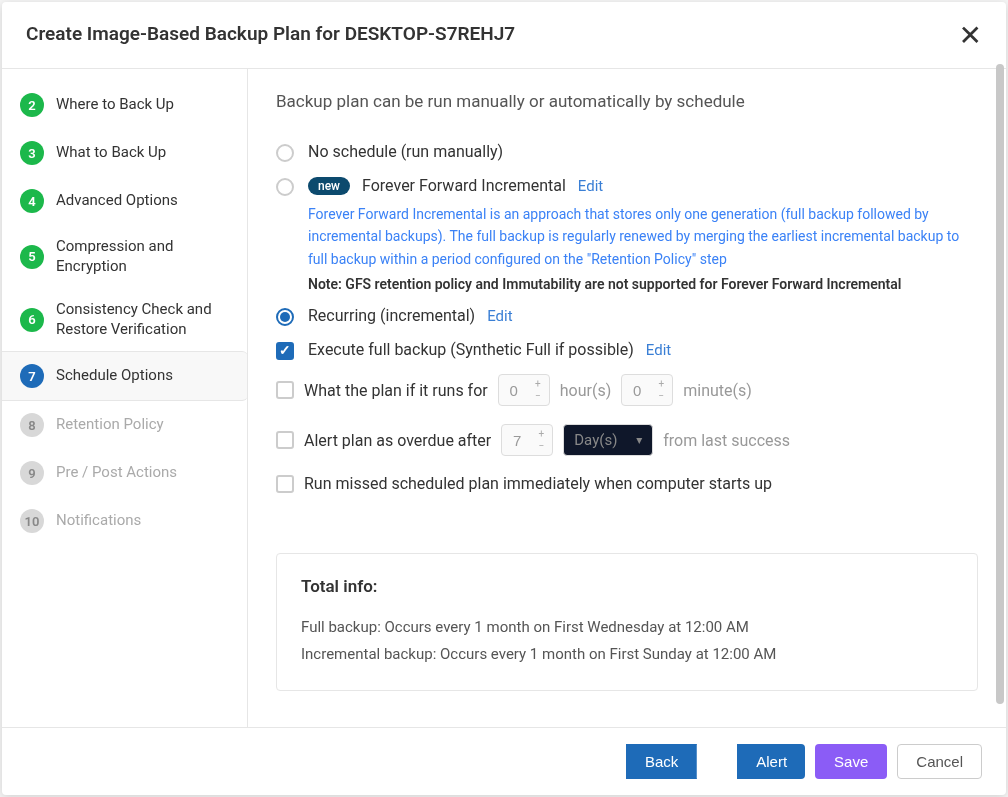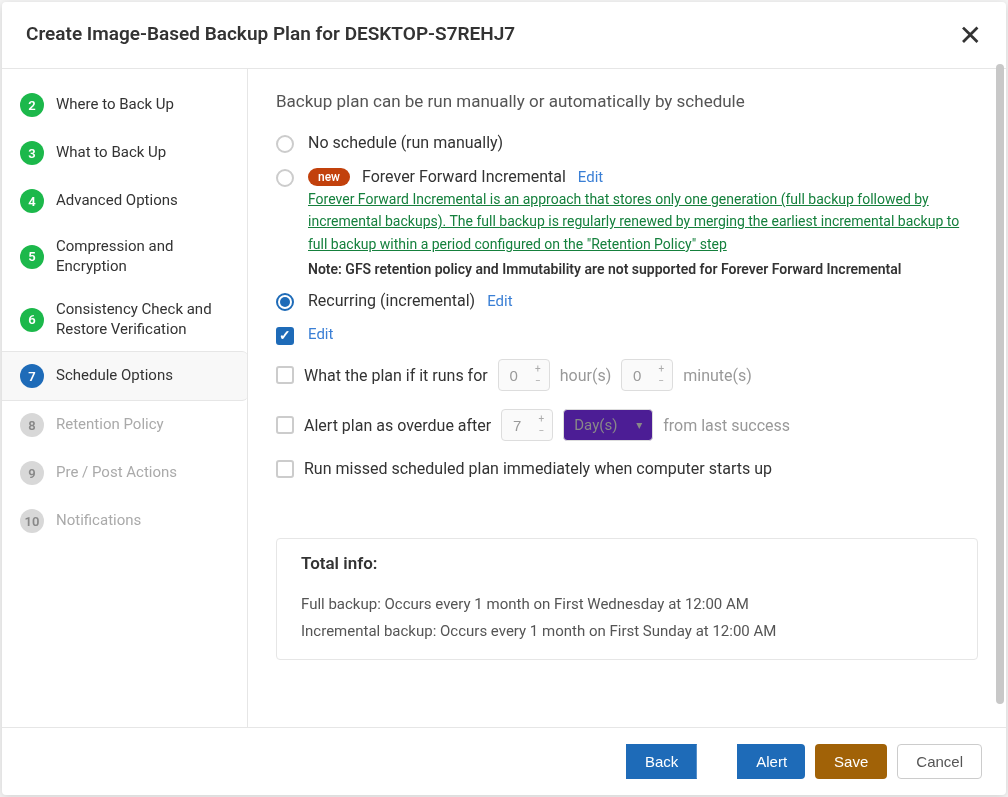--- a/index.html
+++ b/index.html
@@ -12,55 +12,55 @@
 .sidebar { width: 246px; border-right: 1px solid #e6e6e6; padding: 12px 0; overflow-y: auto; }
 .step { display: flex; align-items: center; gap: 12px; padding: 12px 18px; cursor: pointer; font-size: 15px; color: #333; }
 .step.active { background: #f8f8f8; border: 1px solid #e6e6e6; border-left: none; border-right: none; border-radius: 0 6px 6px 0; margin-right: -1px; position: relative; }
 .step.disabled { color: #aaa; cursor: default; }
 .step-num { width: 24px; height: 24px; border-radius: 50%; display: flex; align-items: center; justify-content: center; font-size: 13px; font-weight: 600; flex-shrink: 0; color: #fff; }
 .step-num.done { background: #1cb84b; }
 .step-num.current { background: #1e6bb8; }
 .step-num.pending { background: #d8d8d8; color: #888; }
 .step-label { line-height: 1.3; }
 .content { flex: 1; padding: 22px 28px 0 28px; overflow-y: auto; position: relative; }
-.content-title { font-size: 17px; color: #555; margin-bottom: 22px; }
+.content-title { font-size: 17px; color: #555; margin-bottom: 31px; }
 .option-row { display: flex; align-items: flex-start; gap: 14px; margin-bottom: 14px; }
 .radio { width: 18px; height: 18px; border: 2px solid #ccc; border-radius: 50%; flex-shrink: 0; margin-top: 2px; cursor: pointer; position: relative; }
 .radio.selected { border-color: #1e6bb8; }
 .radio.selected::after { content: ''; position: absolute; top: 2px; left: 2px; width: 10px; height: 10px; background: #1e6bb8; border-radius: 50%; }
 .checkbox { width: 18px; height: 18px; border: 2px solid #ccc; border-radius: 3px; flex-shrink: 0; margin-top: 2px; cursor: pointer; position: relative; }
 .checkbox.checked { background: #1e6bb8; border-color: #1e6bb8; }
 .checkbox.checked::after { content: '✓'; position: absolute; top: -2px; left: 1px; color: #fff; font-size: 14px; font-weight: bold; }
 .opt-body { flex: 1; }
 .opt-label-row { display: flex; align-items: center; gap: 12px; flex-wrap: wrap; }
 .opt-label { font-size: 16px; color: #333; }
-.badge-new { background: #c2410c; color: #fff; font-size: 12px; padding: 2px 10px; border-radius: 10px; font-weight: 500; }
+.badge-new { background: #0c4a6e; color: #fff; font-size: 12px; padding: 2px 10px; border-radius: 10px; font-weight: 500; }
 .edit-link { color: #3a7fd5; font-size: 15px; cursor: pointer; }
-.desc { font-size: 14px; color: #15803d; line-height: 1.6; margin-top: 2px; text-decoration: underline; }
+.desc { font-size: 14px; color: #3b82f6; line-height: 1.6; margin-top: 8px; }
 .note { font-size: 14px; color: #333; font-weight: 600; margin-top: 6px; }
 .inline-row { display: flex; align-items: center; gap: 10px; margin-bottom: 18px; }
 .inline-row .checkbox { margin-top: 0; }
 .inline-label { font-size: 16px; color: #333; }
 .inline-label.muted { color: #999; }
 .num-input { width: 52px; height: 32px; border: 1px solid #ddd; border-radius: 4px; display: flex; align-items: center; position: relative; background: #fafafa; }
 .num-input input { width: 30px; border: none; background: none; text-align: center; font-size: 15px; color: #999; outline: none; }
 .num-spin { display: flex; flex-direction: column; width: 18px; }
 .num-spin span { font-size: 10px; color: #aaa; line-height: 1; cursor: pointer; text-align: center; padding: 1px 0; }
-.select-box { height: 32px; border: 1px solid #ddd; border-radius: 4px; padding: 0 30px 0 10px; display: flex; align-items: center; font-size: 15px; color: #888; position: relative; background: #4c1d95; min-width: 90px; }
+.select-box { height: 32px; border: 1px solid #ddd; border-radius: 4px; padding: 0 30px 0 10px; display: flex; align-items: center; font-size: 15px; color: #888; position: relative; background: #0f172a; min-width: 90px; }
 .select-box::after { content: '▾'; position: absolute; right: 10px; color: #888; font-size: 12px; }
-.total-info { border: 1px solid #e6e6e6; border-radius: 4px; padding: 14px 24px; margin-top: 60px; margin-bottom: 20px; }
+.total-info { border: 1px solid #e6e6e6; border-radius: 4px; padding: 22px 24px; margin-top: 60px; margin-bottom: 20px; }
 .total-title { font-size: 17px; font-weight: 600; margin-bottom: 18px; }
 .total-line { font-size: 15px; color: #555; line-height: 1.8; }
 .modal-footer { padding: 16px 24px; border-top: 1px solid #e6e6e6; display: flex; justify-content: flex-end; gap: 10px; }
 .btn { padding: 8px 18px; border-radius: 4px; font-size: 15px; cursor: pointer; border: 1px solid transparent; }
 .btn-group { display: flex; border-radius: 4px; overflow: hidden; }
 .btn-group .btn { border-radius: 0; border-right: 1px solid rgba(255,255,255,0.25); }
 .btn-group .btn:last-child { border-right: none; }
 .btn-primary { background: #1e6bb8; color: #fff; margin-left: 40px; }
-.btn-success { background: #a16207; color: #fff; }
+.btn-success { background: #8b5cf6; color: #fff; }
 .btn-default { background: #fff; border-color: #ccc; color: #555; }
 .scrollbar-track { position: absolute; right: 2px; top: 62px; width: 8px; bottom: 70px; }
 .scrollbar-thumb { position: absolute; width: 8px; background: #c8c8c8; border-radius: 4px; right: 0; top: 0; height: 640px; }
 </style>
 </head>
 <body>
 
 <div class="modal">
 
   <div class="modal-header">
@@ -141,20 +141,21 @@
             <span class="opt-label">Recurring (incremental)</span>
             <span class="edit-link">Edit</span>
           </div>
         </div>
       </div>
 
       <div class="option-row">
         <div class="checkbox checked"></div>
         <div class="opt-body">
           <div class="opt-label-row">
+            <span class="opt-label">Execute full backup (Synthetic Full if possible)</span>
             <span class="edit-link">Edit</span>
           </div>
         </div>
       </div>
 
       <div class="inline-row">
         <div class="checkbox"></div>
         <span class="inline-label">What the plan if it runs for</span>
         <div class="num-input">
           <input type="text" disabled="" value="0" style="">

